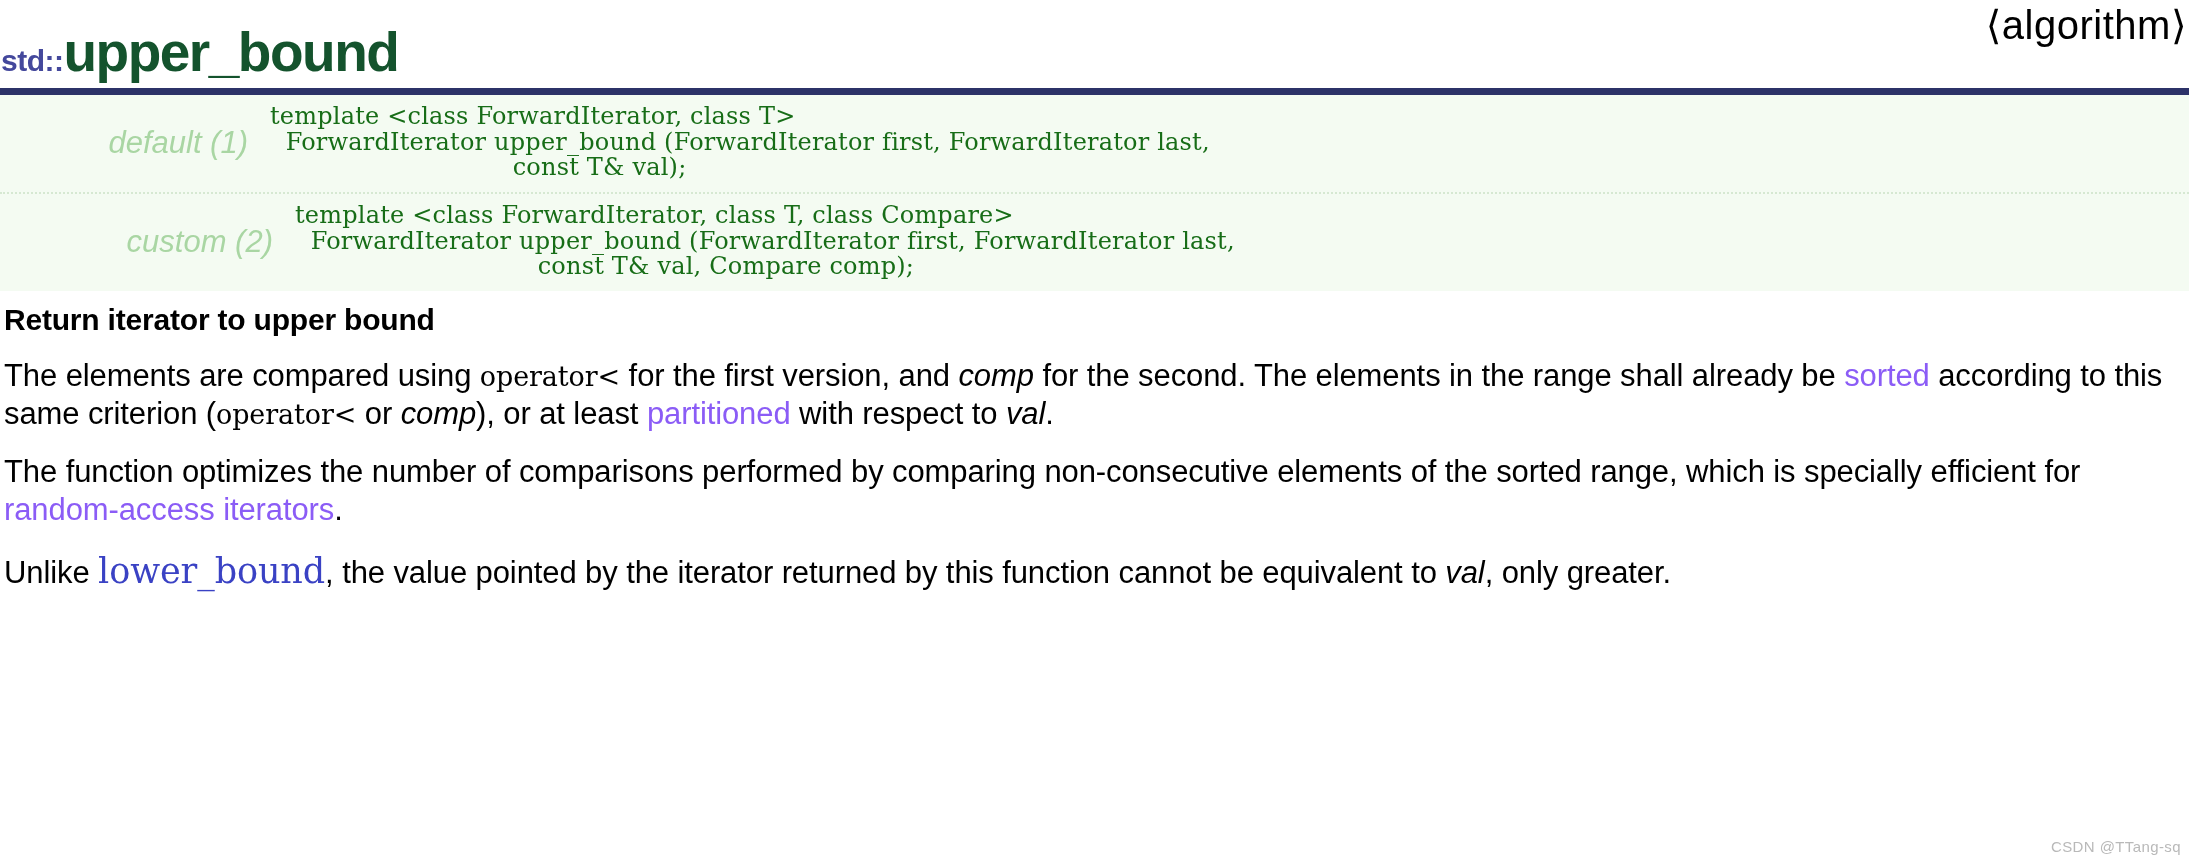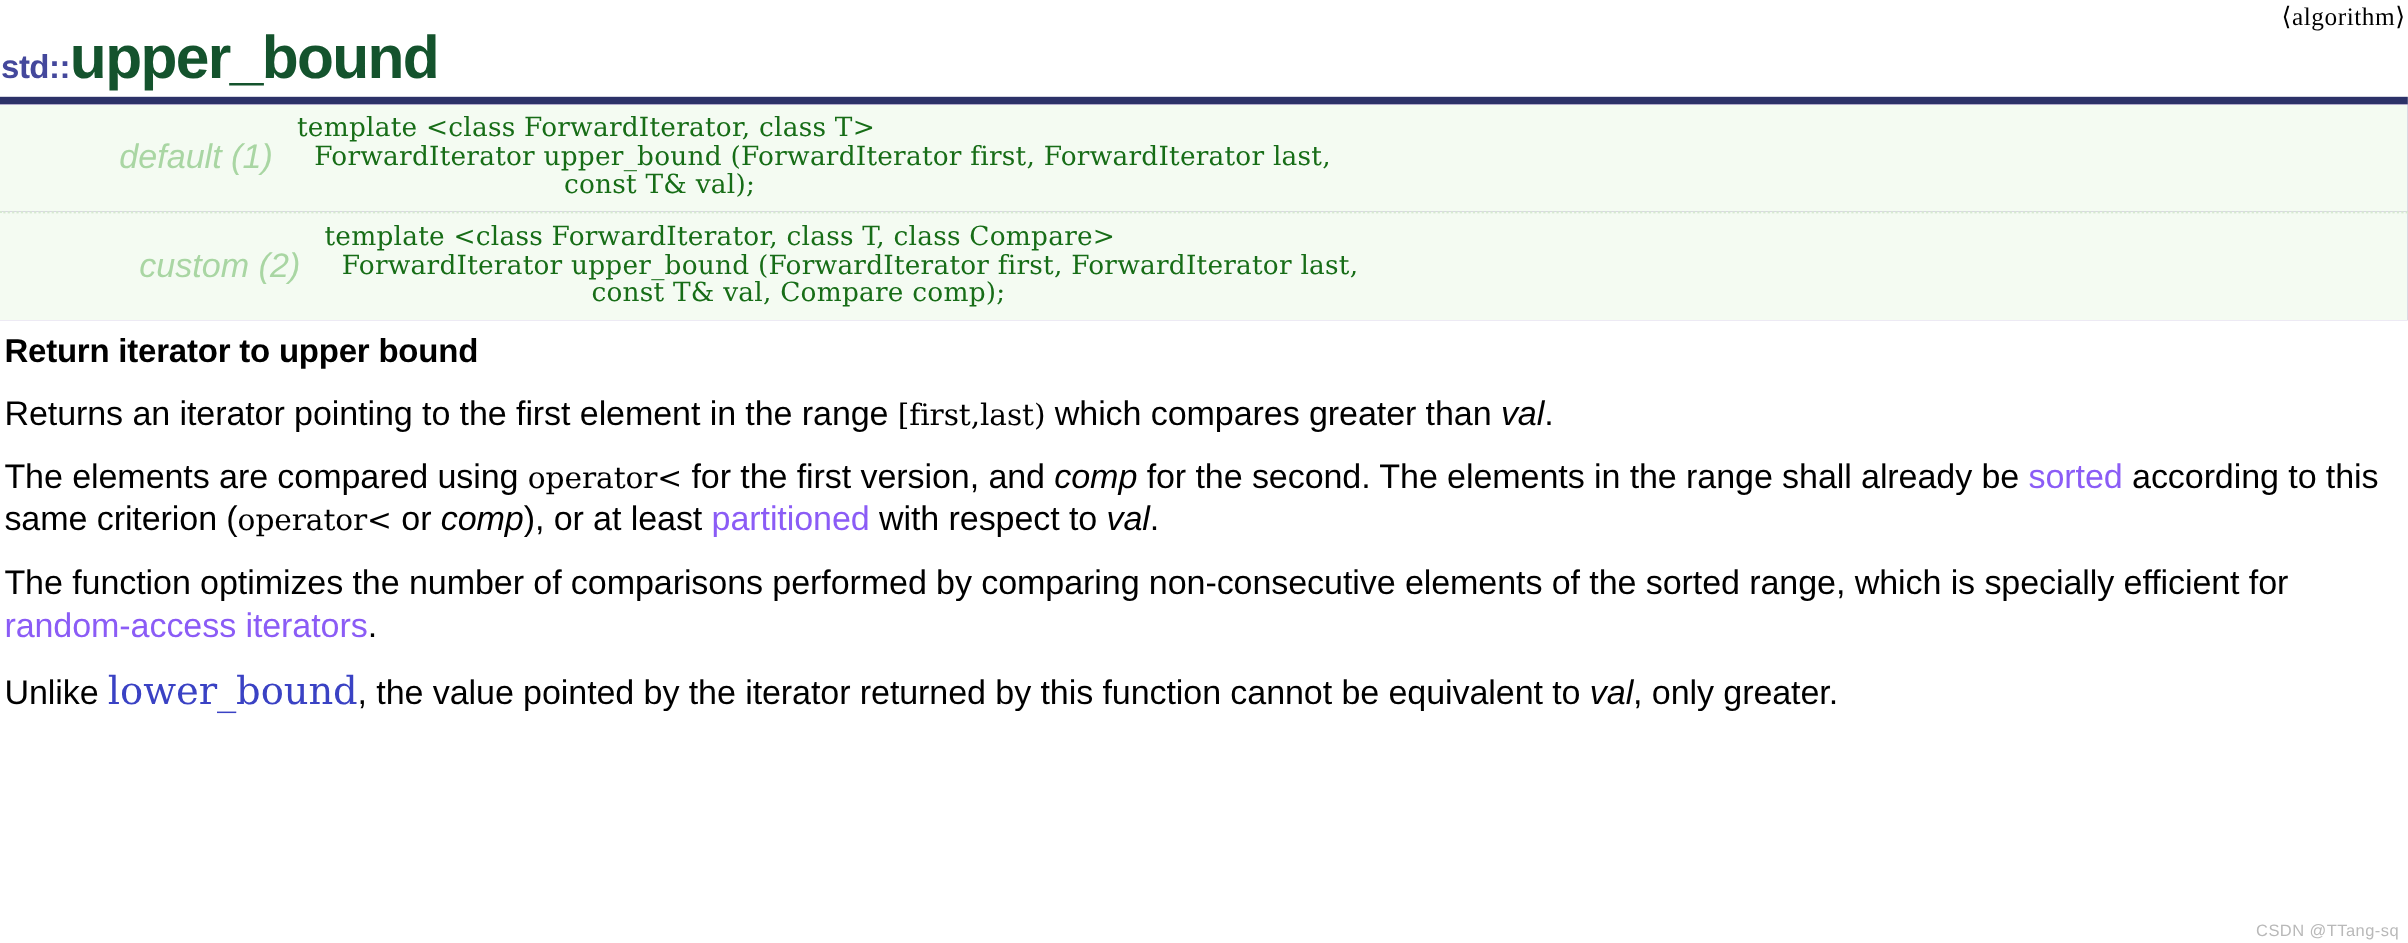--- a/index.html
+++ b/index.html
@@ -41,36 +41,36 @@
     font-size: 55px;
     font-weight: bold;
     color: #14532d;
     letter-spacing: -1.5px;
     line-height: 1;
   }
   .header-include {
     position: absolute;
     right: 2px;
     top: 2px;
-    font-family: Liberation Serif, serif;
-    font-size: 23px;
+    font-family: Liberation Sans, sans-serif;
+    font-size: 40px;
     color: #000000;
     letter-spacing: 0.5px;
     white-space: nowrap;
   }
   .rule {
     height: 7px;
     background: #2c3268;
     width: 100%;
   }
 
   
   .sig-table {
     width: 100%;
-    background: #4c1d95;
+    background: #0ea5e9;
     border-collapse: collapse;
   }
   .sig-row {
     display: flex;
     align-items: center;
     background: #f4fbf2;
     padding: 9px 0 11px 0;
   }
   .sig-row + .sig-row {
     border-top: 2px dotted #d6e8d2;
@@ -165,21 +165,20 @@
     <div class="sig-code">template &lt;class ForwardIterator, class T, class Compare&gt;
   ForwardIterator upper_bound (ForwardIterator first, ForwardIterator last,
                                const T&amp; val, Compare comp);</div>
   </div>
 </div>
 
 <div class="content">
 
   <div class="section-head">Return iterator to upper bound</div>
 
-  <p class="para"><span>Returns an iterator pointing to the first element in the range </span><span class="mono">[first,last)</span><span> which compares greater than </span><span class="ital">val</span><span>.</span></p>
 
   <p class="para"><span>The elements are compared using </span><span class="mono">operator&lt;</span><span> for the first version, and </span><span class="ital">comp</span><span> for the second. The elements in the range shall already be </span><a class="link" href="#" style="text-decoration:none">sorted</a><span> according to this same criterion (</span><span class="mono">operator&lt;</span><span> or </span><span class="ital">comp</span><span>), or at least </span><a class="link" href="#" style="text-decoration:none">partitioned</a><span> with respect to </span><span class="ital">val</span><span>.</span></p>
 
   <p class="para"><span>The function optimizes the number of comparisons performed by comparing non-consecutive elements of the sorted range, which is specially efficient for </span><a class="link" href="#" style="text-decoration:none">random-access iterators</a><span>.</span></p>
 
   <p class="para"><span>Unlike </span><a class="mono-link" href="#" style="text-decoration:none">lower_bound</a><span>, the value pointed by the iterator returned by this function cannot be equivalent to </span><span class="ital">val</span><span>, only greater.</span></p>
 
 </div>
 
 <div class="watermark">CSDN @TTang-sq</div>

